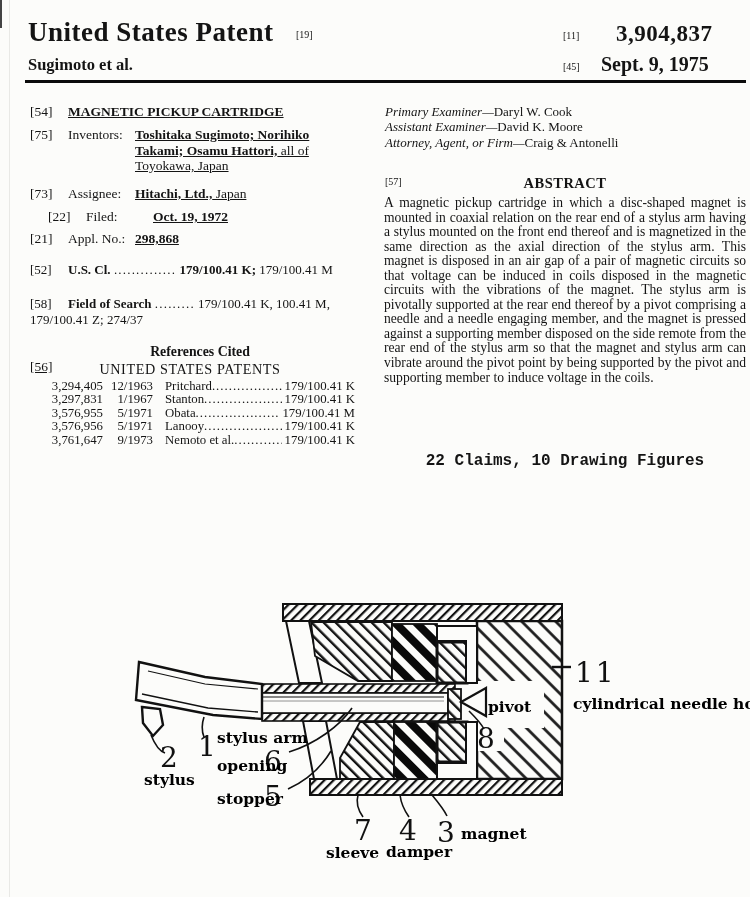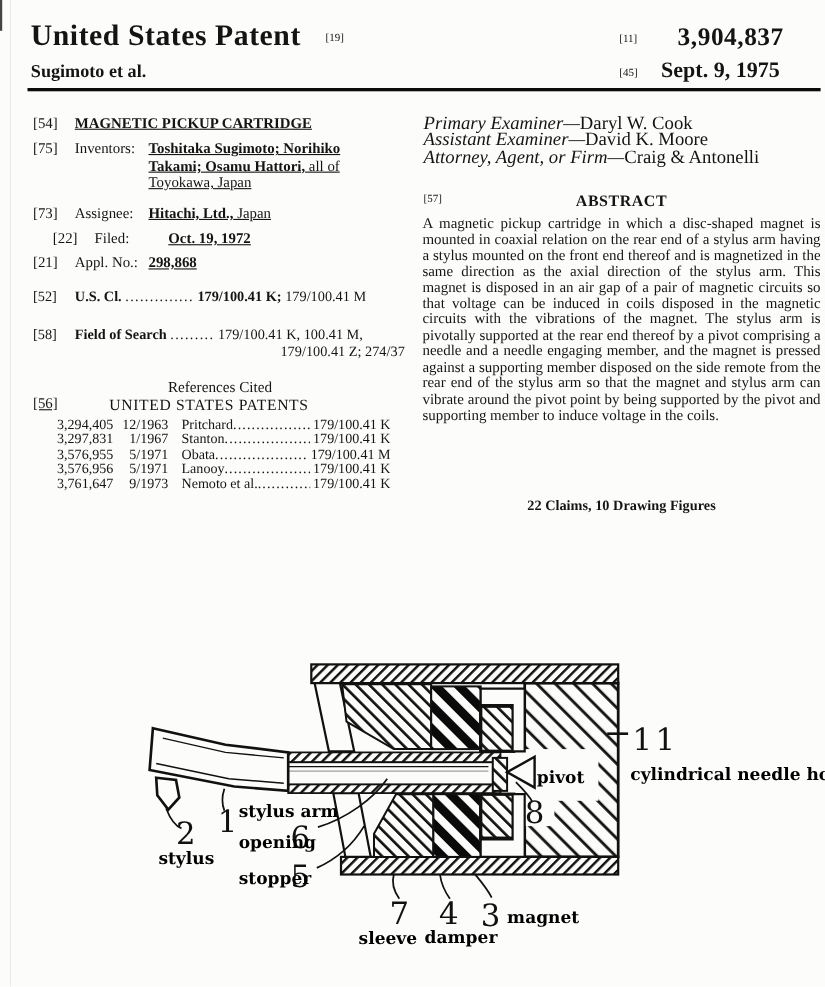--- a/index.html
+++ b/index.html
@@ -17,34 +17,34 @@
   .pat-date{font-size:20px; font-weight:bold;}
   .rule{background:#0b0b0b; height:3px;}
   
   .brow{font-size:13.5px; line-height:15.5px; white-space:nowrap;text-decoration:underline;}
   .bcode{display:inline-block; width:38px;}
   .blabel{display:inline-block; width:67px;}
   .bold{font-weight:bold;}
   .cls-row{font-size:13px; line-height:16.5px;}
   .dots{letter-spacing:1.2px;}
   .center{text-align:center;}
-  .refhead{font-size:13.8px; font-weight:normal;}
+  .refhead{font-size:13.8px; font-weight:bold;}
   .refsub{font-size:14.2px; letter-spacing:.6px;}
   .refrow{display:flex; font-size:12.8px; line-height:13.4px; width:322px; white-space:nowrap;}
   .rn{width:70px; text-align:right; flex:none;}
   .rd{width:46px; text-align:right; flex:none; margin-left:4px;}
   .rname{flex:none; margin-left:12px;}
   .rdots{flex:1; overflow:hidden; letter-spacing:1px;}
   .rcls{flex:none; margin-left:3px;}
   
-  .official{font-size:17px; line-height:15.4px; font-style:italic;}
+  .official{font-size:13px; line-height:15.4px; font-style:italic;}
   .official .nm{font-style:normal;}
   .abshead{font-size:14.5px; font-weight:bold; letter-spacing:.5px;}
   .abstext{font-size:13.6px; line-height:14.55px; text-align:justify;}
-  .claims{font-size:13px; font-weight:bold;}
+  .claims{font-size:16px; font-weight:bold;font-family:Liberation Mono, monospace;}
   
   .fig-label{font-family:"DejaVu Serif",serif; font-weight:bold; font-size:15.5px; fill:#000;}
   .fig-num{font-family:"DejaVu Serif",serif; font-size:28px; fill:#111;}
   .artifact{background:#444;}
   .scanline{background:#e9e9e6;}
 </style>
 </head>
 <body>
 
 <div id="page">
@@ -90,21 +90,21 @@
     <span class="dots">..............</span>
     <span class="bold">179/100.41 K;</span><span> 179/100.41 M</span>
   </div>
 
 
   <div class="abs cls-row" style="left:30px; top:296px; white-space:nowrap;">
     <span class="bcode">[58]</span><span class="bold">Field of Search</span>
     <span class="dots">.........</span>
     <span>179/100.41 K, 100.41 M,</span>
   </div>
-  <div class="abs cls-row" style="left:30px; top:312px; width:338px; text-align:right;">
+  <div class="abs cls-row" style="left:30px; top:312px; width:338px; text-align:left;">
     <span>179/100.41 Z; 274/37</span>
   </div>
 
   <div class="abs brow" style="left:30px; top:359px;">[56]</div>
   <div class="abs refhead center" style="left:55px; top:344px; width:290px;">References Cited</div>
   <div class="abs refsub center" style="left:40px; top:361px; width:300px;">UNITED STATES PATENTS</div>
 
   <div class="abs" style="left:33px; top:380px;">
     <div class="refrow">
       <span class="rn">3,294,405</span>

